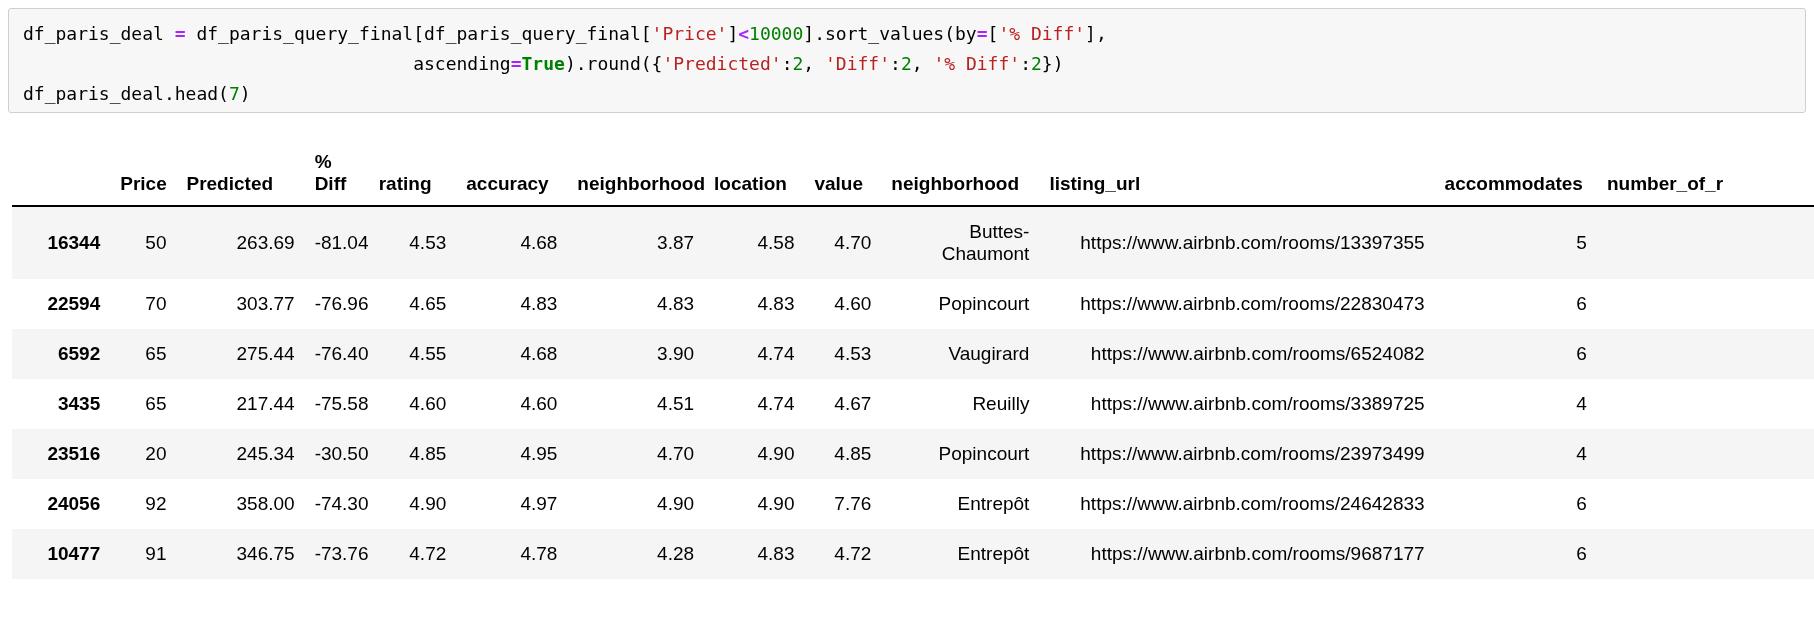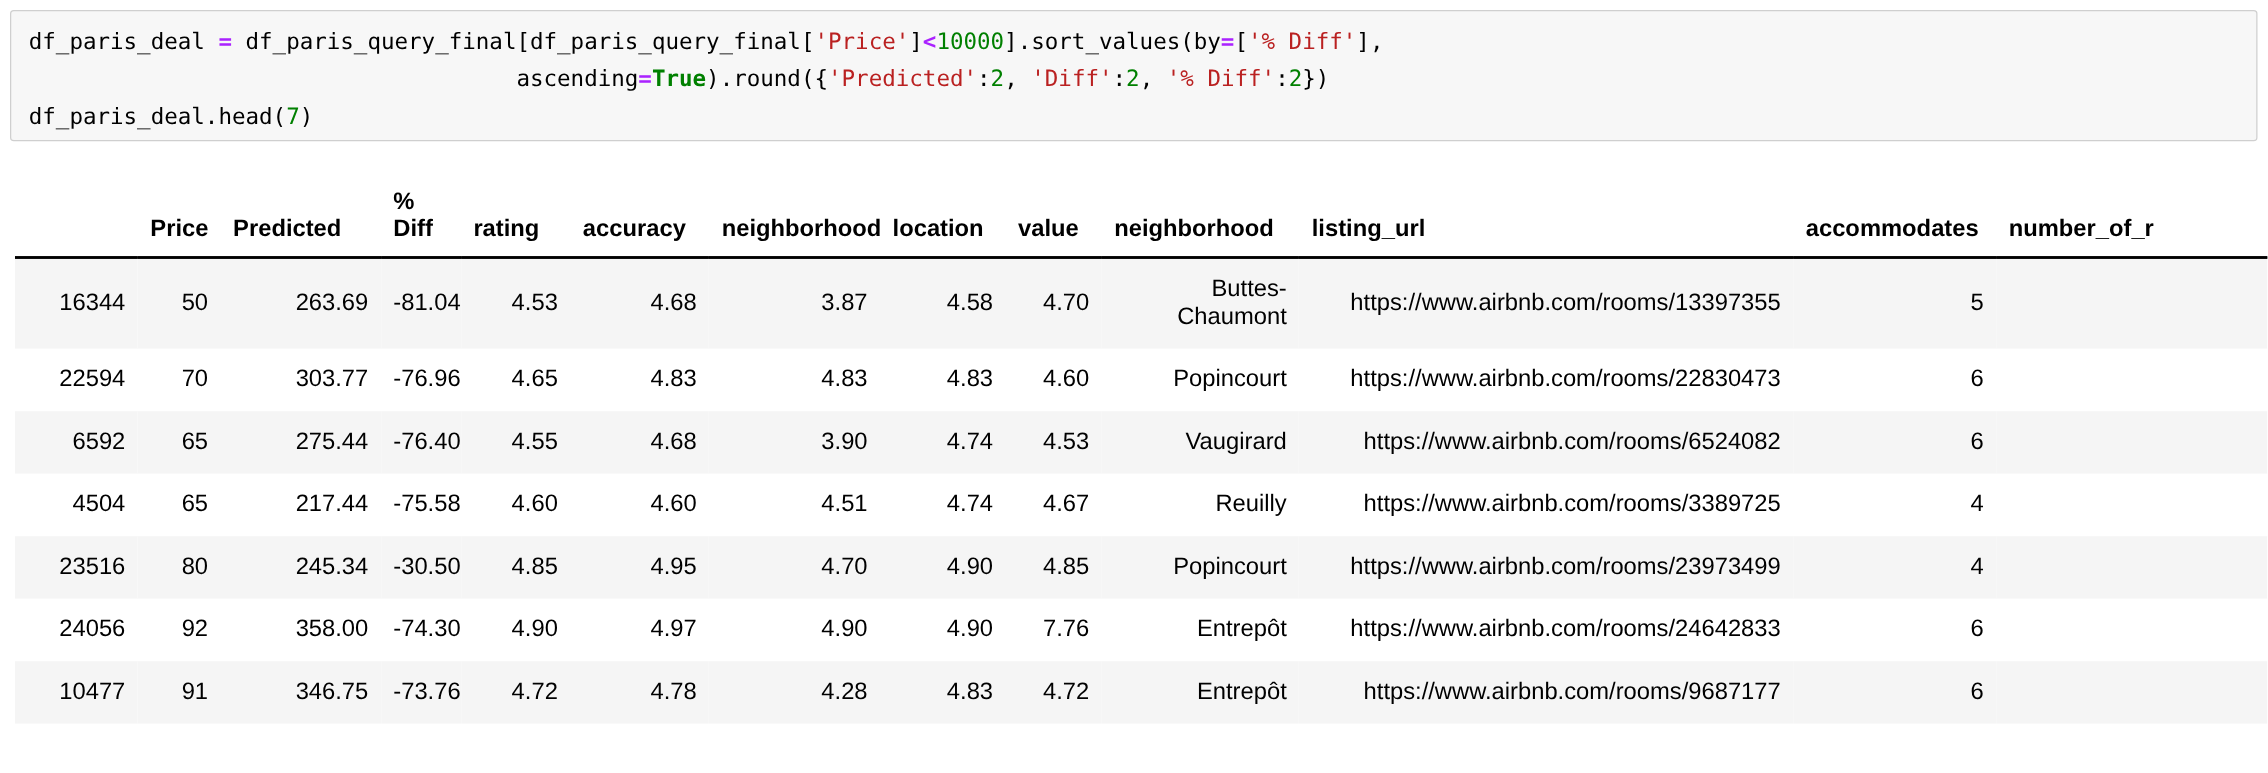--- a/index.html
+++ b/index.html
@@ -63,21 +63,21 @@
   }
   table.df tbody td,
   table.df tbody th {
     text-align: right;
     padding: 14px 10px;
     border: none;
     line-height: 22px;
     white-space: normal;
   }
   table.df tbody th.idx {
-    font-weight: normal;
+    font-weight: bold;
     text-align: right;
   }
   table.df tbody tr:nth-child(odd) {
     background: #f5f5f5;
   }
   table.df tbody tr:nth-child(even) {
     background: #ffffff;
   }
 
   
@@ -178,37 +178,37 @@
           <td>4.68</td>
           <td>3.90</td>
           <td>4.74</td>
           <td>4.53</td>
           <td>Vaugirard</td>
           <td>https://www.airbnb.com/rooms/6524082</td>
           <td>6</td>
           <td></td>
         </tr>
         <tr>
-          <th class="idx">4504</th>
+          <th class="idx">3435</th>
           <td>65</td>
           <td>217.44</td>
           <td>-75.58</td>
           <td>4.60</td>
           <td>4.60</td>
           <td>4.51</td>
           <td>4.74</td>
           <td>4.67</td>
           <td>Reuilly</td>
           <td>https://www.airbnb.com/rooms/3389725</td>
           <td>4</td>
           <td></td>
         </tr>
         <tr>
           <th class="idx">23516</th>
-          <td>80</td>
+          <td>20</td>
           <td>245.34</td>
           <td>-30.50</td>
           <td>4.85</td>
           <td>4.95</td>
           <td>4.70</td>
           <td>4.90</td>
           <td>4.85</td>
           <td>Popincourt</td>
           <td>https://www.airbnb.com/rooms/23973499</td>
           <td>4</td>

